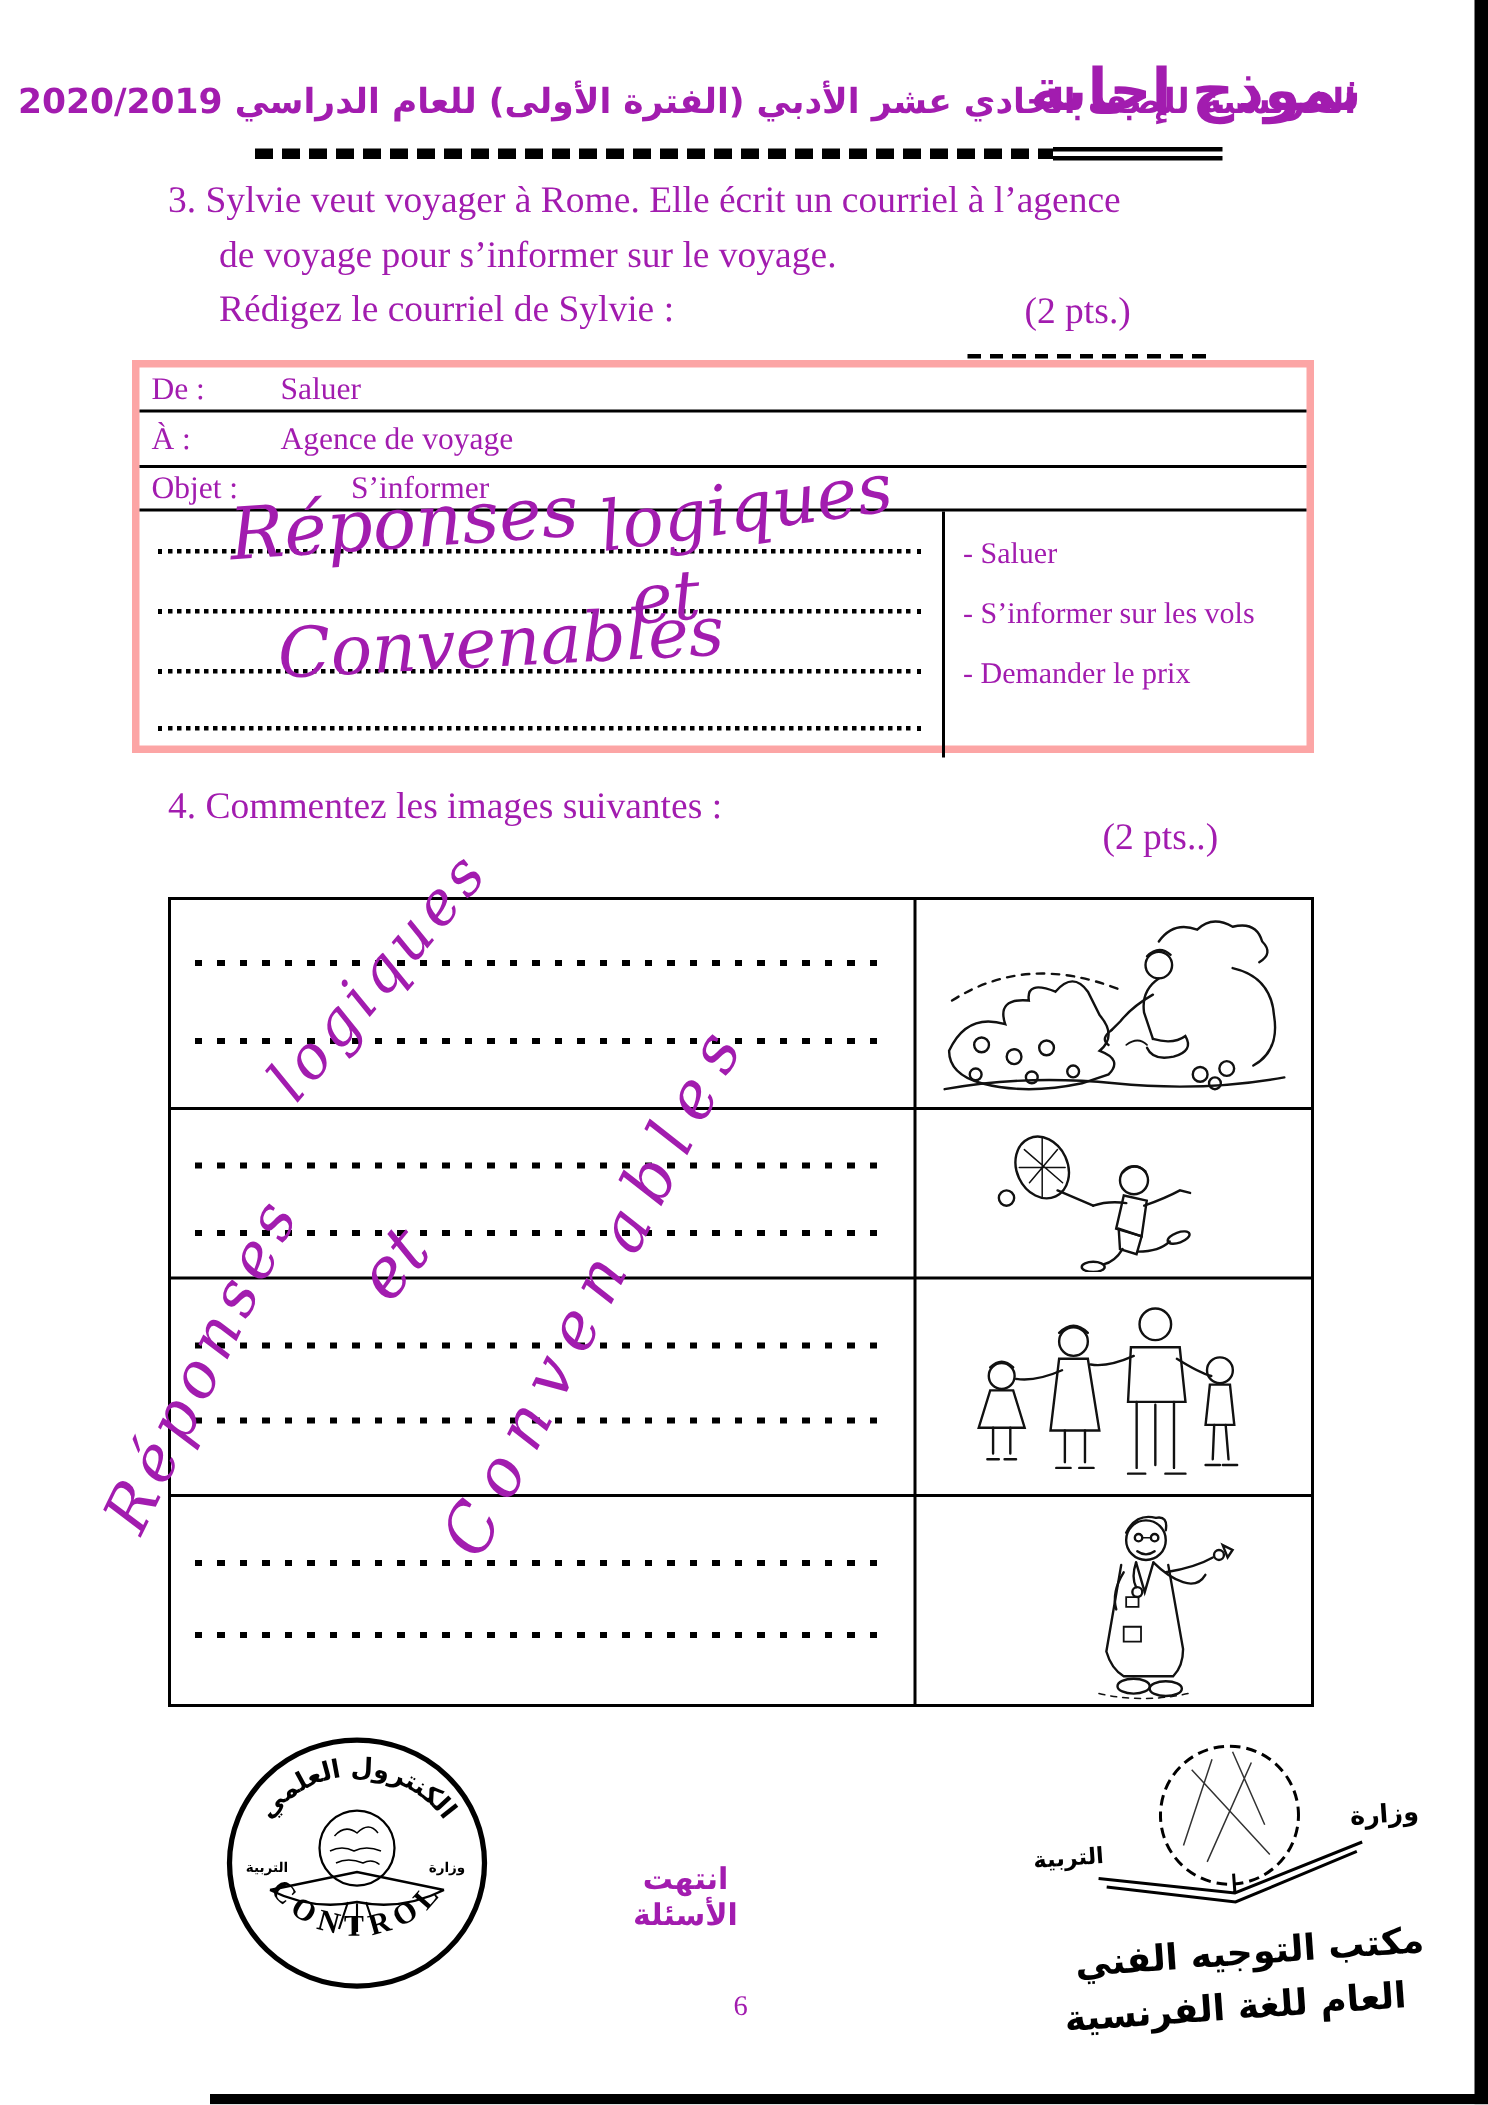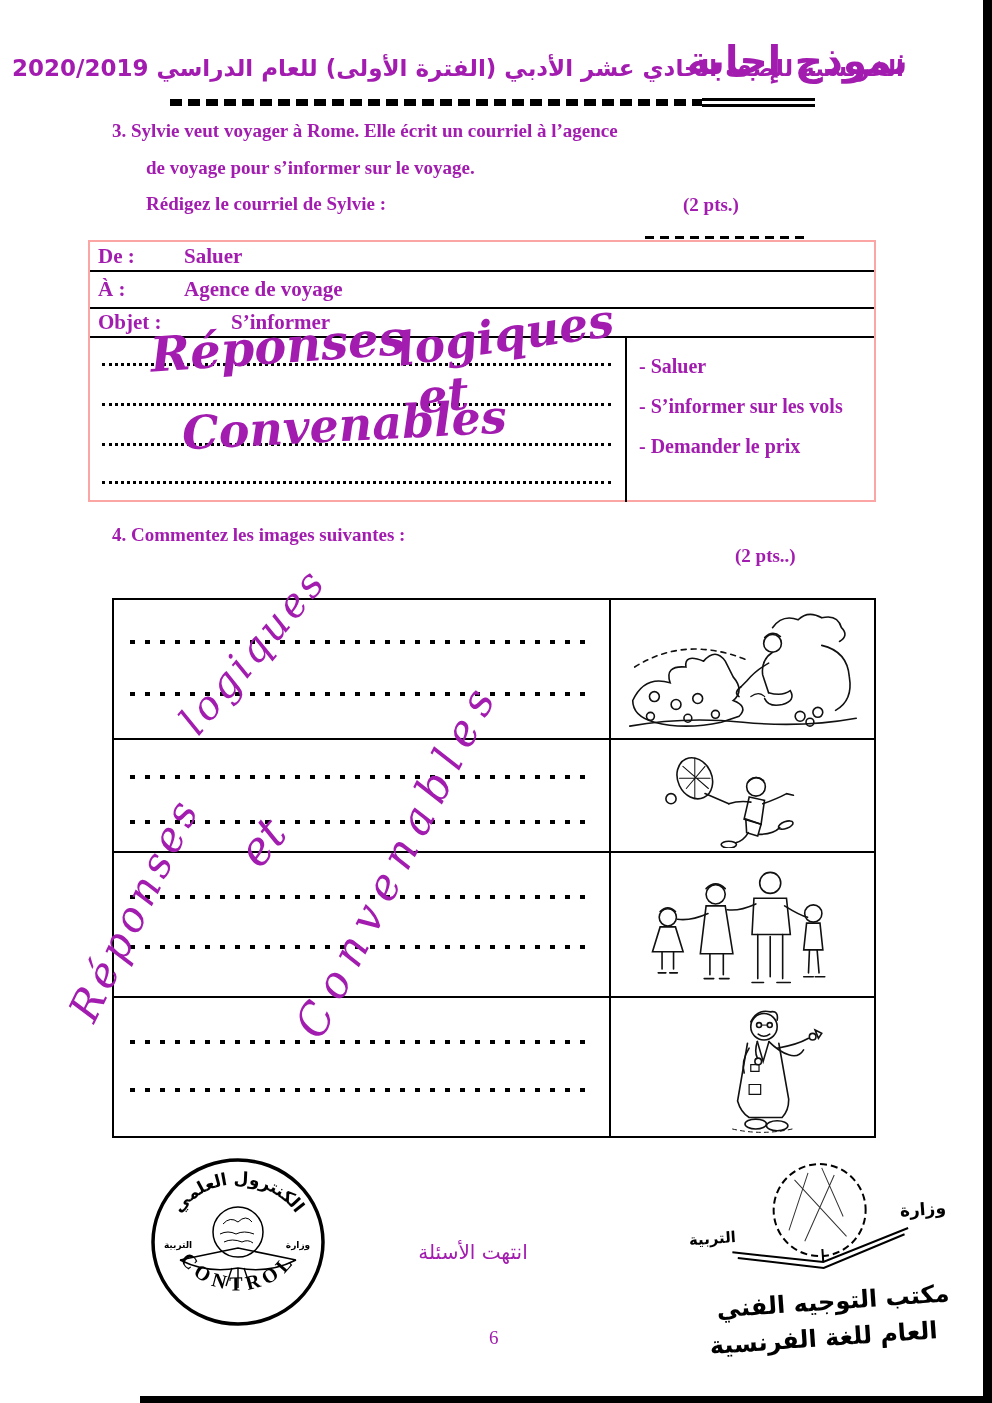--- a/index.html
+++ b/index.html
@@ -10,24 +10,24 @@
   
   .ar { font-family:"DejaVu Sans", sans-serif; direction:rtl; unicode-bidi:isolate; }
   .header-title { top:55px; right:88px; font-size:23px; font-weight:bold; white-space:nowrap; }
   .header-overlay { top:38px; right:84px; font-size:39px; font-weight:bold; white-space:nowrap; }
   .dash-line { left:170px; top:99px; width:532px; height:7px;
                background:repeating-linear-gradient(90deg,#000 0 12px,transparent 12px 18px); }
   .eq-line { left:702px; top:98px; width:113px; height:9px; box-sizing:border-box;
              border-top:3px solid #000; border-bottom:3px solid #000; }
 
   
-  .q-head { font-weight:bold; font-size:19px; white-space:nowrap; }
-
-  
-  .email-table { left:88px; top:240px; width:788px; height:262px; border:2px solid #fca5a5; box-sizing:border-box;font-weight:bold; }
+  .q-head { font-weight:normal; font-size:25px; white-space:nowrap; }
+
+  
+  .email-table { left:88px; top:240px; width:788px; height:262px; border:5px solid #fca5a5; box-sizing:border-box; }
   .e-row { display:flex; align-items:center; border-bottom:2px solid #000; font-size:21px; }
   .e-row .lbl { width:86px; padding-left:8px; flex:none; }
   .e-r1 { height:28px; } .e-r2 { height:35px; } .e-r3 { height:27px;gap:47px; }
   .e-msg { display:flex; height:164px; position:relative; }
   .e-lines { width:537px; flex:none; position:relative; border-right:2px solid #000; box-sizing:border-box; }
   .dotline-email { position:absolute; left:12px; right:14px; border-bottom:3px dotted #000; }
   .e-check { flex:1; padding:8px 0 0 12px; font-size:20px; }
   .e-check div { line-height:40px; white-space:nowrap; }
   .hand { font-family:"DejaVu Serif", serif; font-style:italic; white-space:nowrap; position:absolute; }
 
@@ -35,21 +35,21 @@
   .photo-table { left:112px; top:598px; width:764px; height:540px; border:2px solid #000; box-sizing:border-box; }
   .pt-vdiv { position:absolute; left:495px; top:0; bottom:0; width:2px; background:#000; }
   .pt-hdiv { position:absolute; left:0; right:0; height:2px; background:#000; }
   .dotline-q4 { position:absolute; left:16px; width:462px; height:4px;
                 background:repeating-linear-gradient(90deg,#000 0 5px,transparent 5px 15px); }
   .photo { position:absolute; }
   .diag { position:absolute; transform-origin:0 100%; font-family:"DejaVu Serif", serif;
           font-style:italic; white-space:nowrap; }
 
   
-  .end-text { left:408px; top:1240px; width:130px; text-align:center; font-size:20px; font-weight:normal; }
+  .end-text { left:392px; top:1240px; width:130px; text-align:center; font-size:20px; font-weight:bold; }
   .page-num { left:489px; top:1327px; font-size:19px; }
   .edge-right { right:0; top:0; width:9px; height:1403px; background:#000; }
   .edge-bottom { left:140px; top:1396px; width:852px; height:7px; background:#000; }
   .frag-top { left:645px; top:236px; width:160px; height:3px;
               background:repeating-linear-gradient(90deg,#000 0 9px,transparent 9px 15px); }
   svg { display:block; }
   svg path, svg circle, svg ellipse, svg line { vector-effect:non-scaling-stroke; }
 </style>
 </head>
 <body>

